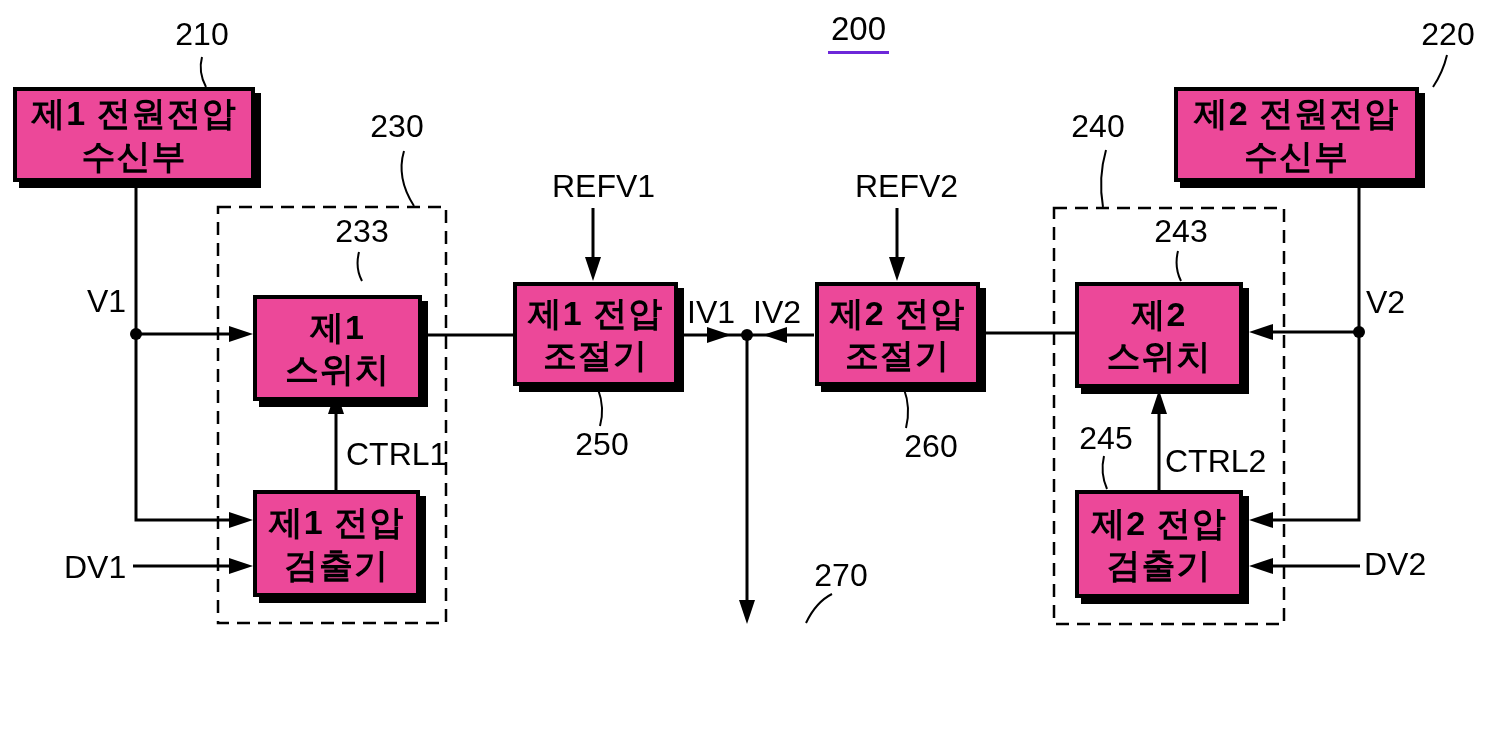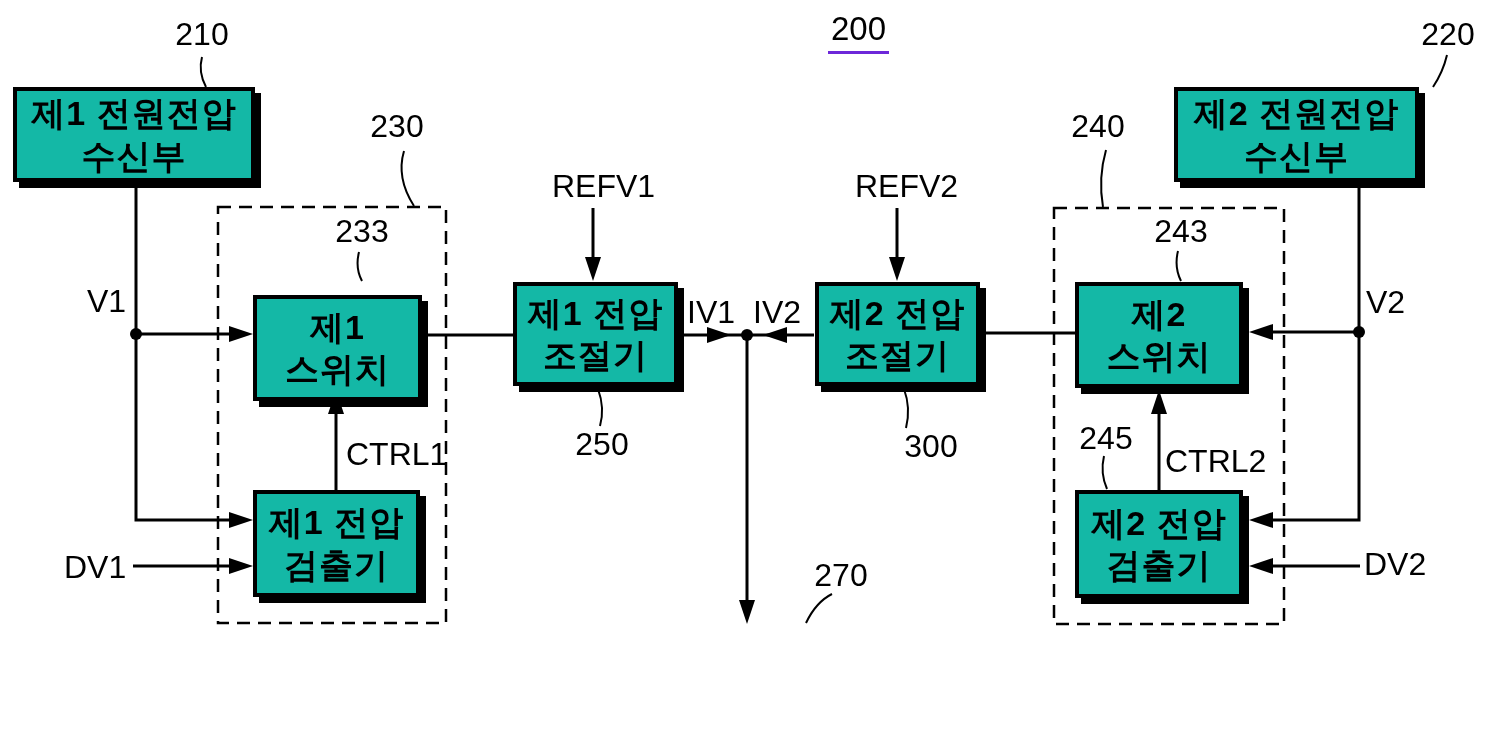--- a/index.html
+++ b/index.html
@@ -18,21 +18,21 @@
   }
   #wires {
     position: absolute;
     left: 0; top: 0;
     width: 1500px; height: 749px;
     z-index: 1;
   }
   .box {
     position: absolute;
     box-sizing: border-box;
-    background: #14b8a6;
+    background: #ec4899;
     border: 4px solid #000;
     box-shadow: 6px 6px 0 0 #000;
     display: flex;
     align-items: center;
     justify-content: center;
     text-align: center;
     font-size: 34px;
     font-weight: bold;
     line-height: 1.25;
     white-space: pre-line;
@@ -159,21 +159,21 @@
 검출기</div>
 
   <div class="num" style="left:167px;  top:16px;">210</div>
   <div class="num" style="left:1413px; top:16px;">220</div>
   <div class="num" style="left:362px;  top:108px;">230</div>
   <div class="num" style="left:1063px; top:108px;">240</div>
   <div class="num" style="left:327px;  top:213px;">233</div>
   <div class="num" style="left:1146px; top:213px;">243</div>
   <div class="num" style="left:1071px; top:420px;">245</div>
   <div class="num" style="left:567px;  top:426px;">250</div>
-  <div class="num" style="left:896px;  top:428px;">300</div>
+  <div class="num" style="left:896px;  top:428px;">260</div>
   <div class="num" style="left:806px;  top:557px;">270</div>
 
   <div class="sig" style="left:87px;   top:283px;">V1</div>
   <div class="sig" style="left:1366px; top:284px;text-align:center;">V2</div>
   <div class="sig" style="left:64px;   top:549px;">DV1</div>
   <div class="sig" style="left:1364px; top:546px;">DV2</div>
   <div class="sig" style="left:346px;  top:436px;">CTRL1</div>
   <div class="sig" style="left:1165px; top:443px;">CTRL2</div>
   <div class="sig" style="left:552px;  top:168px;">REFV1</div>
   <div class="sig" style="left:855px;  top:168px;">REFV2</div>

